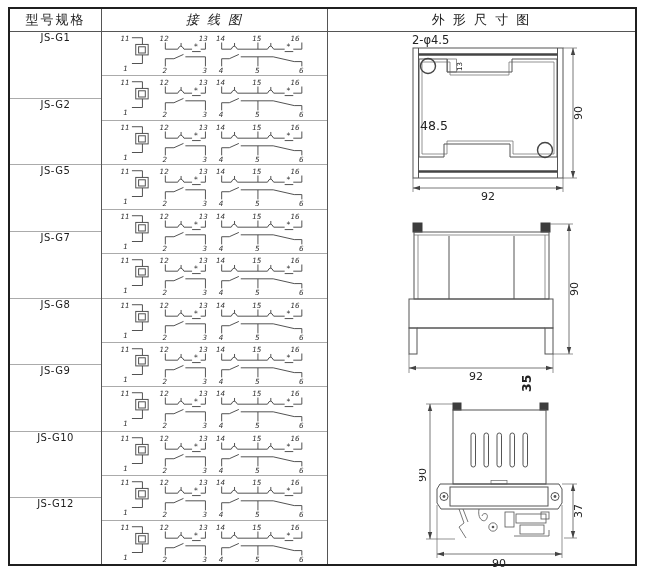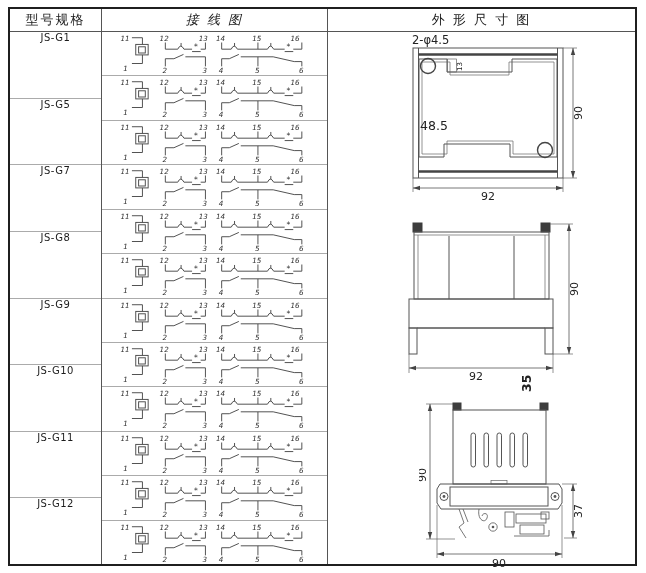--- a/index.html
+++ b/index.html
@@ -48,20 +48,23 @@
 
     <div class="col col-models">
       <div class="hcell">
           <span>型号规格</span>
         </div>
       <div class="colbody">
   <div class="mcell">
     <span class="mlabel">JS-G1</span>
   </div>
 
+  <div class="mcell">
+    <span class="mlabel">JS-G2</span>
+  </div>
 
 
 
   <div class="mcell">
     <span class="mlabel">JS-G5</span>
   </div>
 
 
   <div class="mcell">
     <span class="mlabel">JS-G7</span>
@@ -72,23 +75,20 @@
   </div>
 
   <div class="mcell">
     <span class="mlabel">JS-G9</span>
   </div>
 
   <div class="mcell">
     <span class="mlabel">JS-G10</span>
   </div>
 
-  <div class="mcell">
-    <span class="mlabel">JS-G11</span>
-  </div>
 
   <div class="mcell">
     <span class="mlabel">JS-G12</span>
   </div>
 </div>
     </div>
 
     <div class="col col-wiring">
       <div class="hcell">
           <span>接 线 图</span>

